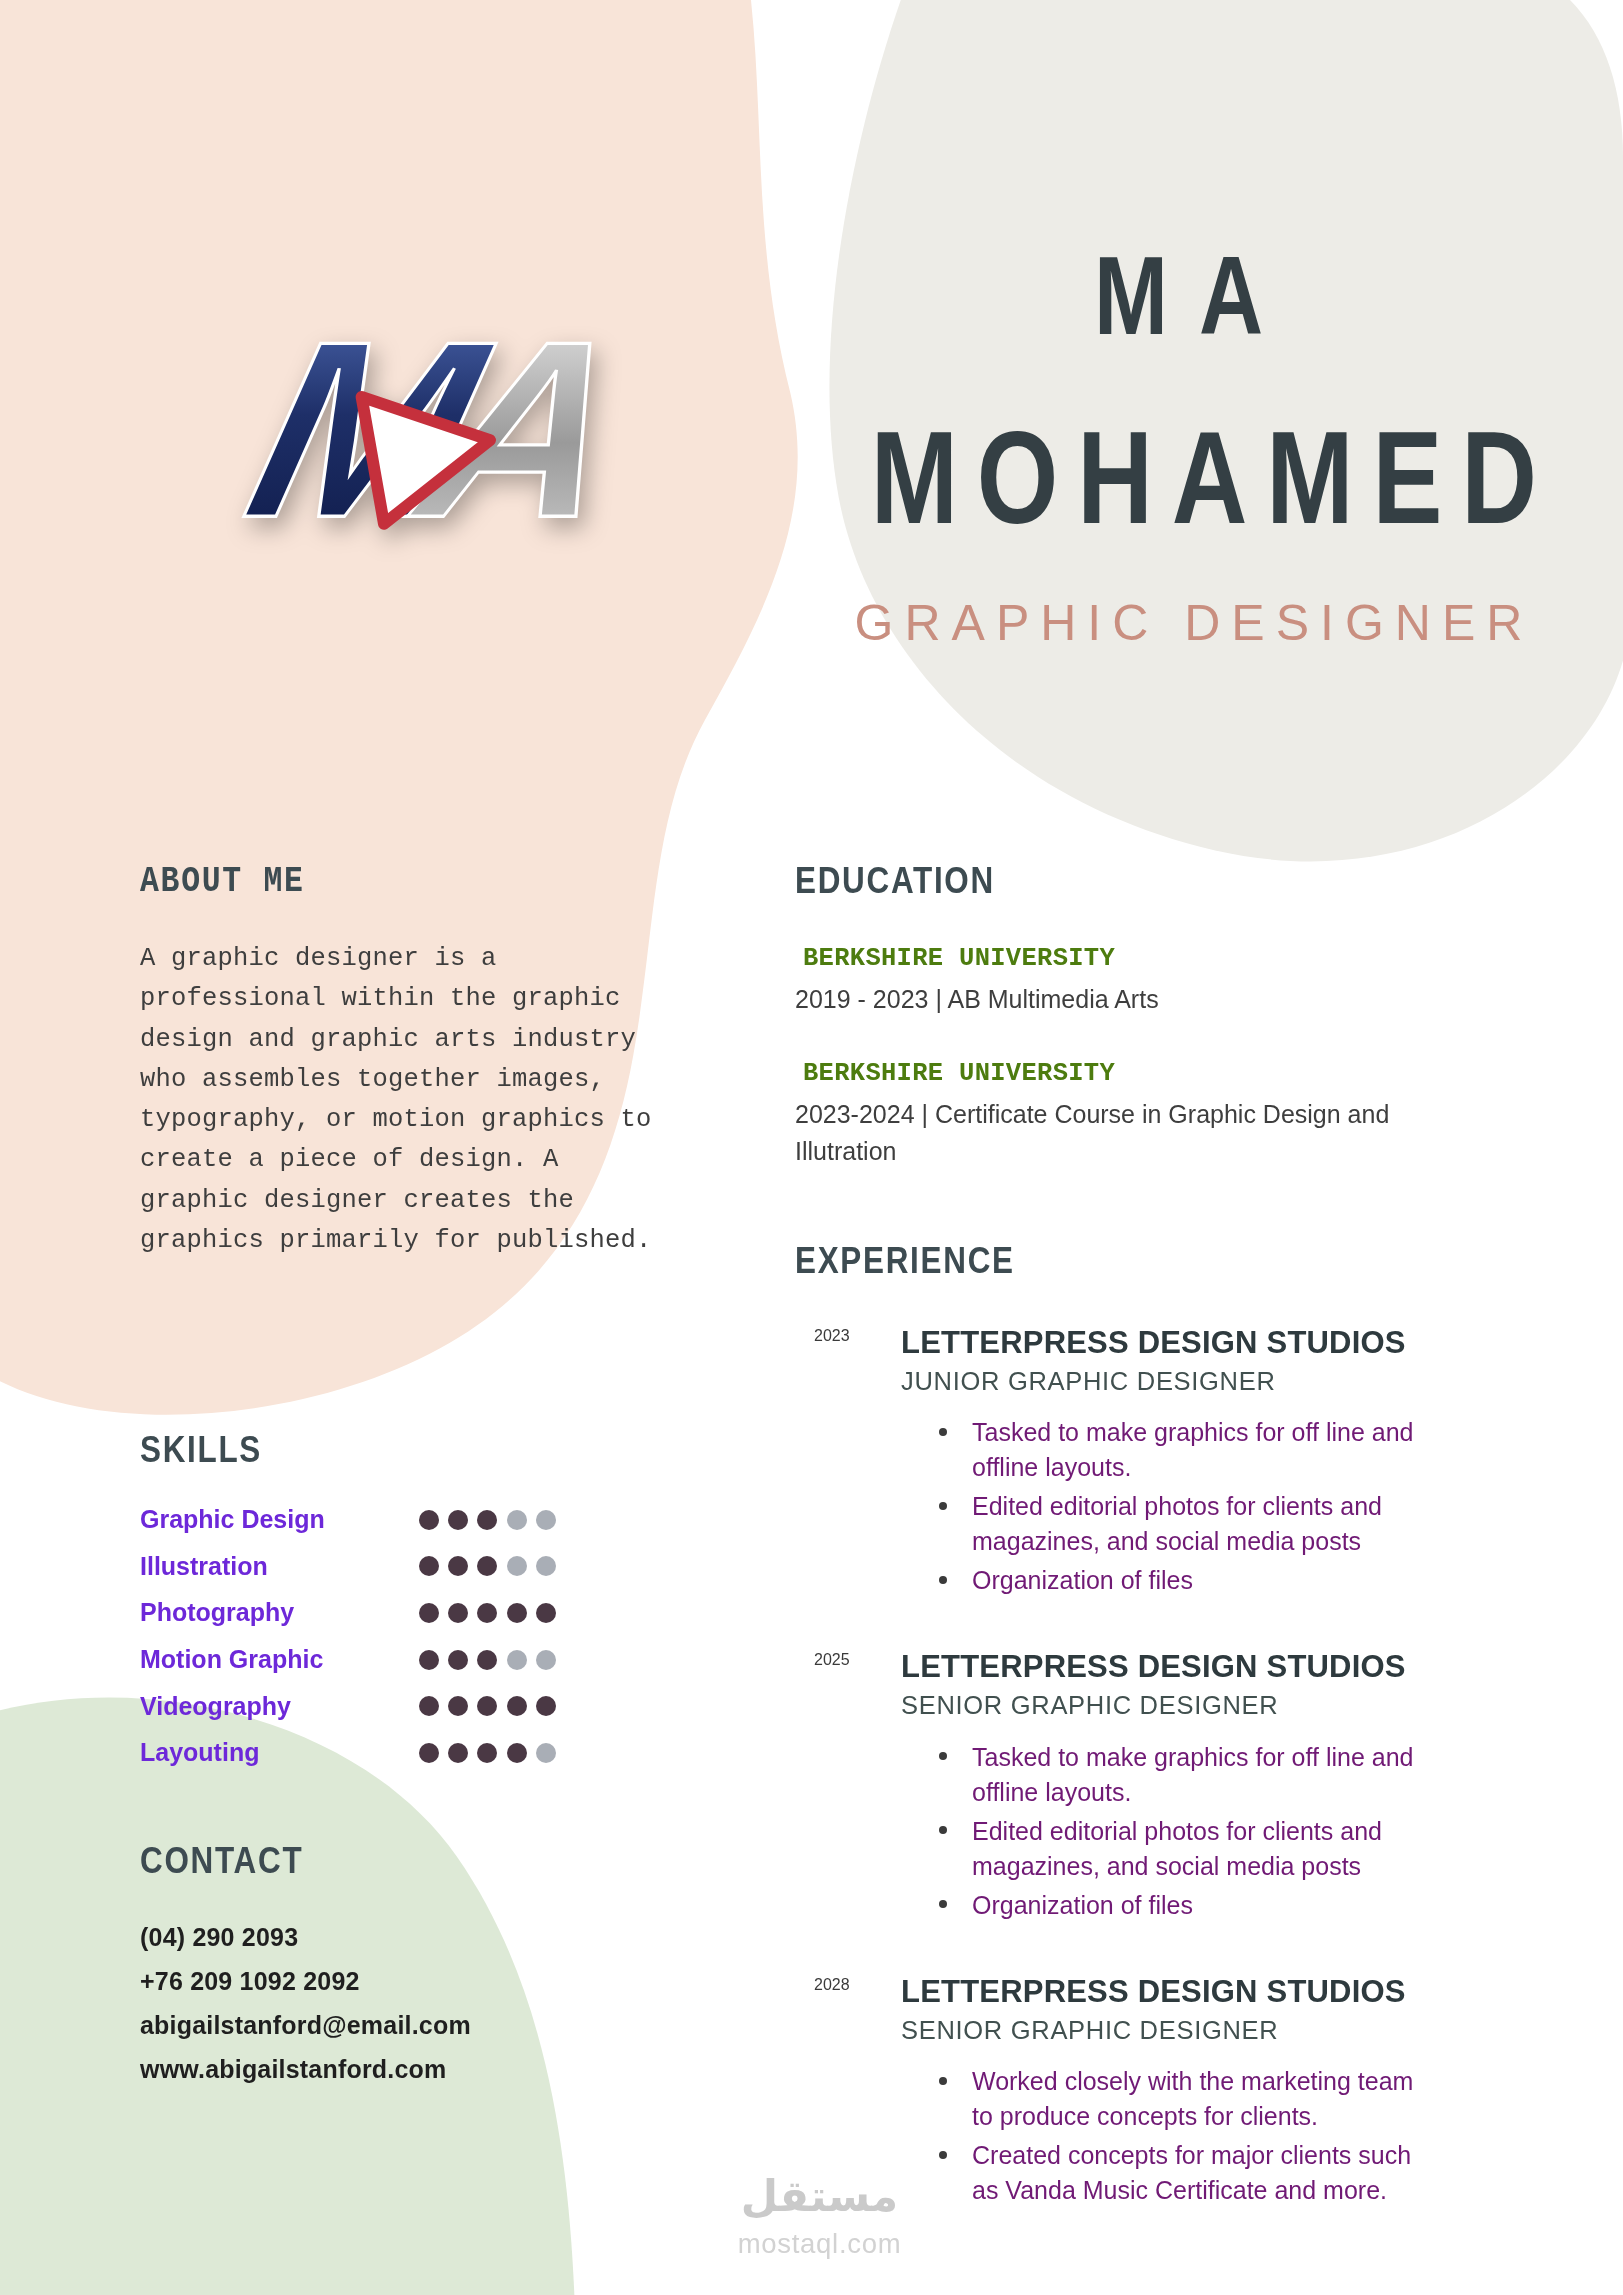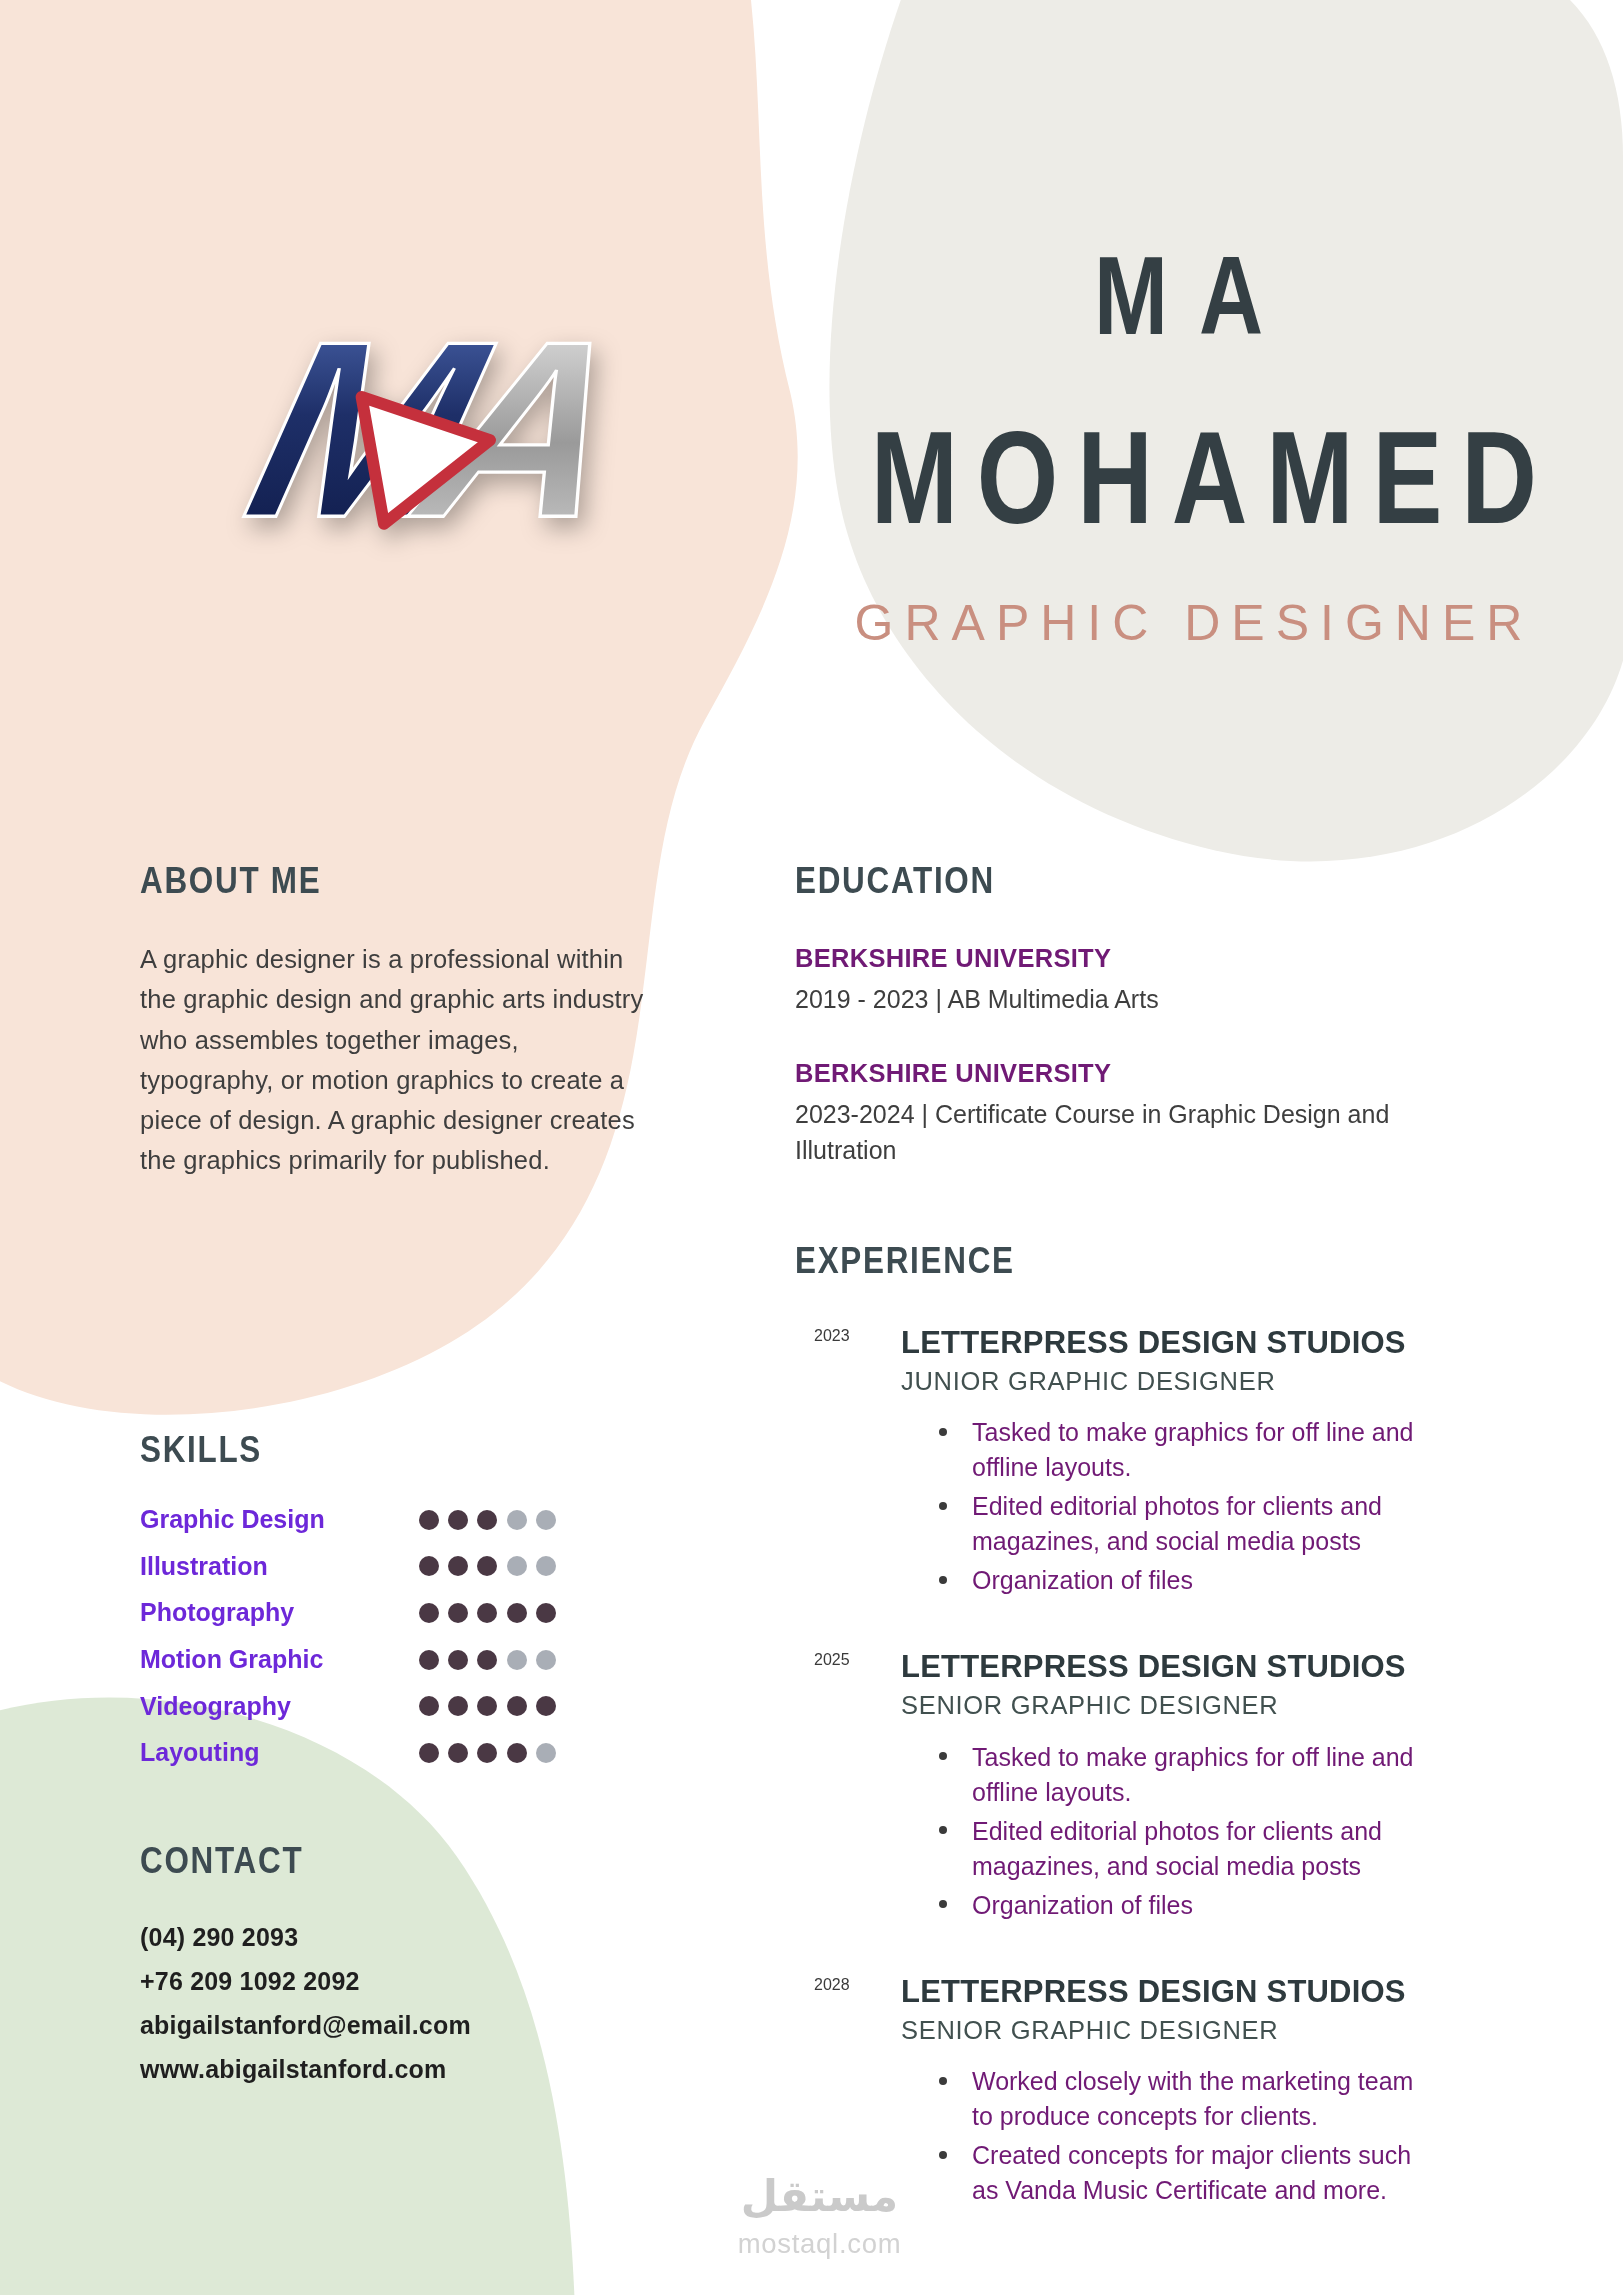--- a/index.html
+++ b/index.html
@@ -22,27 +22,27 @@
   .name2 { display:inline-block; font-size:131px; font-weight:700; letter-spacing:0.18em; transform:scaleX(0.8); transform-origin:center; white-space:nowrap; }
   .job-title { margin-top:51px; font-size:50px; font-weight:400; letter-spacing:0.22em; color:#c98f80; white-space:nowrap; }
 
   
   .section-heading {
     margin:0; font-size:37px; font-weight:700; color:#3d4b51;
     letter-spacing:2px; transform:scaleX(0.85); transform-origin:left center; white-space:nowrap;
   }
 
   
-  .about { position:absolute; left:140px; top:860px; width:517px; }
+  .about { position:absolute; left:140px; top:860px; width:517px;font-family:Liberation Mono, monospace; }
   .about p { margin:37px 0 0; font-size:25.5px; line-height:1.58; color:#3e3e3e; letter-spacing:0.2px; }
 
   
   .education { position:absolute; left:795px; top:860px; width:608px; }
   .edu-item { margin-top:42px; }
-  .edu-item h3 { margin:0; font-size:25.5px; font-weight:700; color:#701a75; letter-spacing:0.3px; }
+  .edu-item h3 { margin:8px; font-size:25.5px; font-weight:700; color:#4d7c0f; letter-spacing:0.3px;font-family:Liberation Mono, monospace; }
   .edu-item p { margin:7.9px 0 0; font-size:25px; color:#3e3e3e; line-height:1.45; }
 
   
   .experience { position:absolute; left:795px; top:1240px; width:772px; }
   .job { margin-top:51px; }
   .job:first-of-type { margin-top:43px; }
   .job-head { display:grid; grid-template-columns:87px auto; margin-left:19px; }
   .year { font-size:16px; color:#3a3a3a; padding-top:2px; }
   .company { margin:0; font-size:31px; font-weight:700; color:#2e3a3e; letter-spacing:0.2px; }
   .role { margin-top:5.9px; font-size:25.5px; color:#41504f; letter-spacing:0.7px; }

